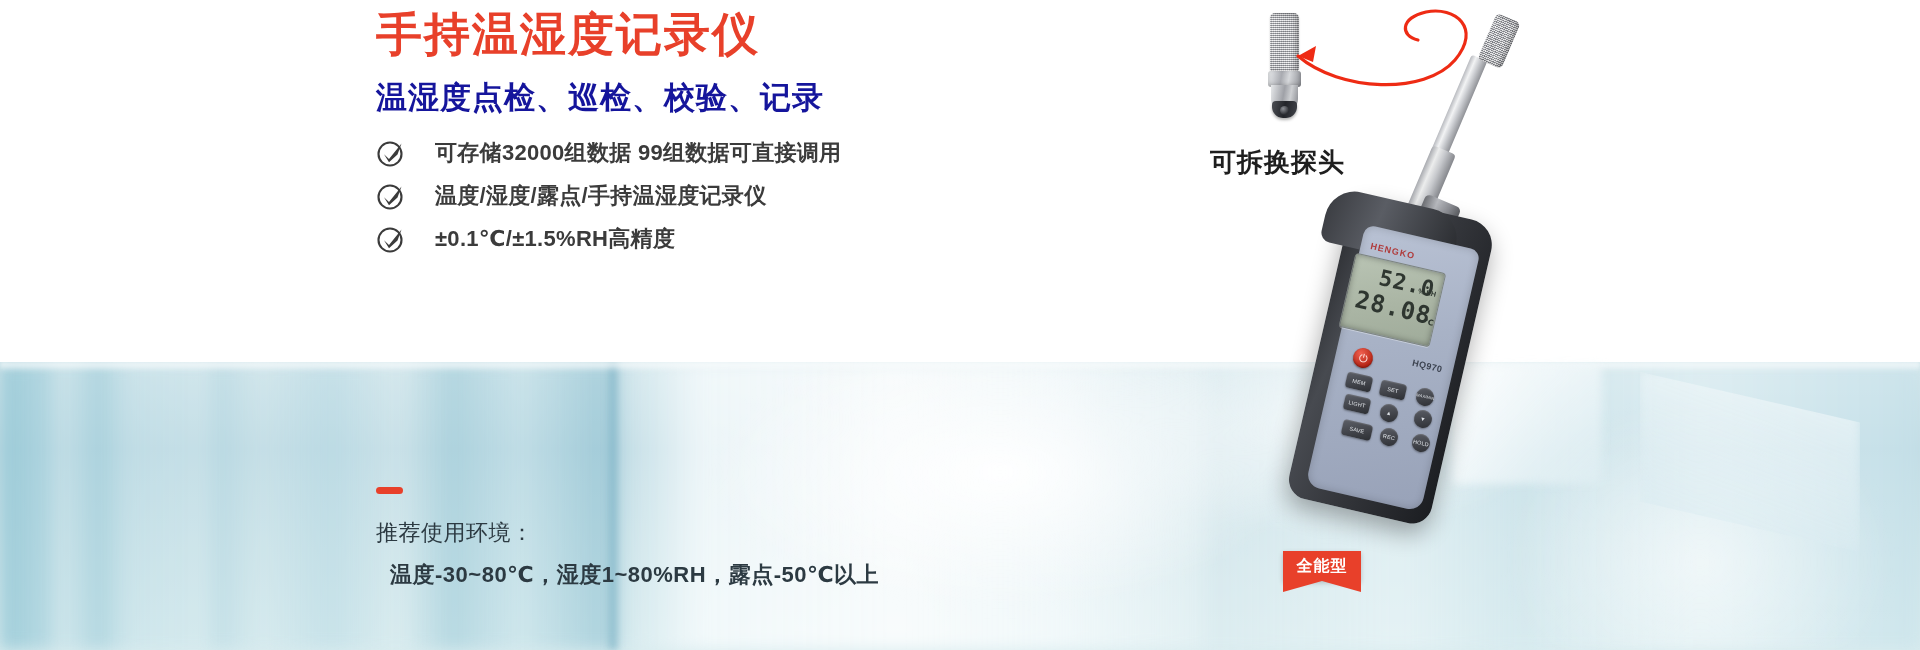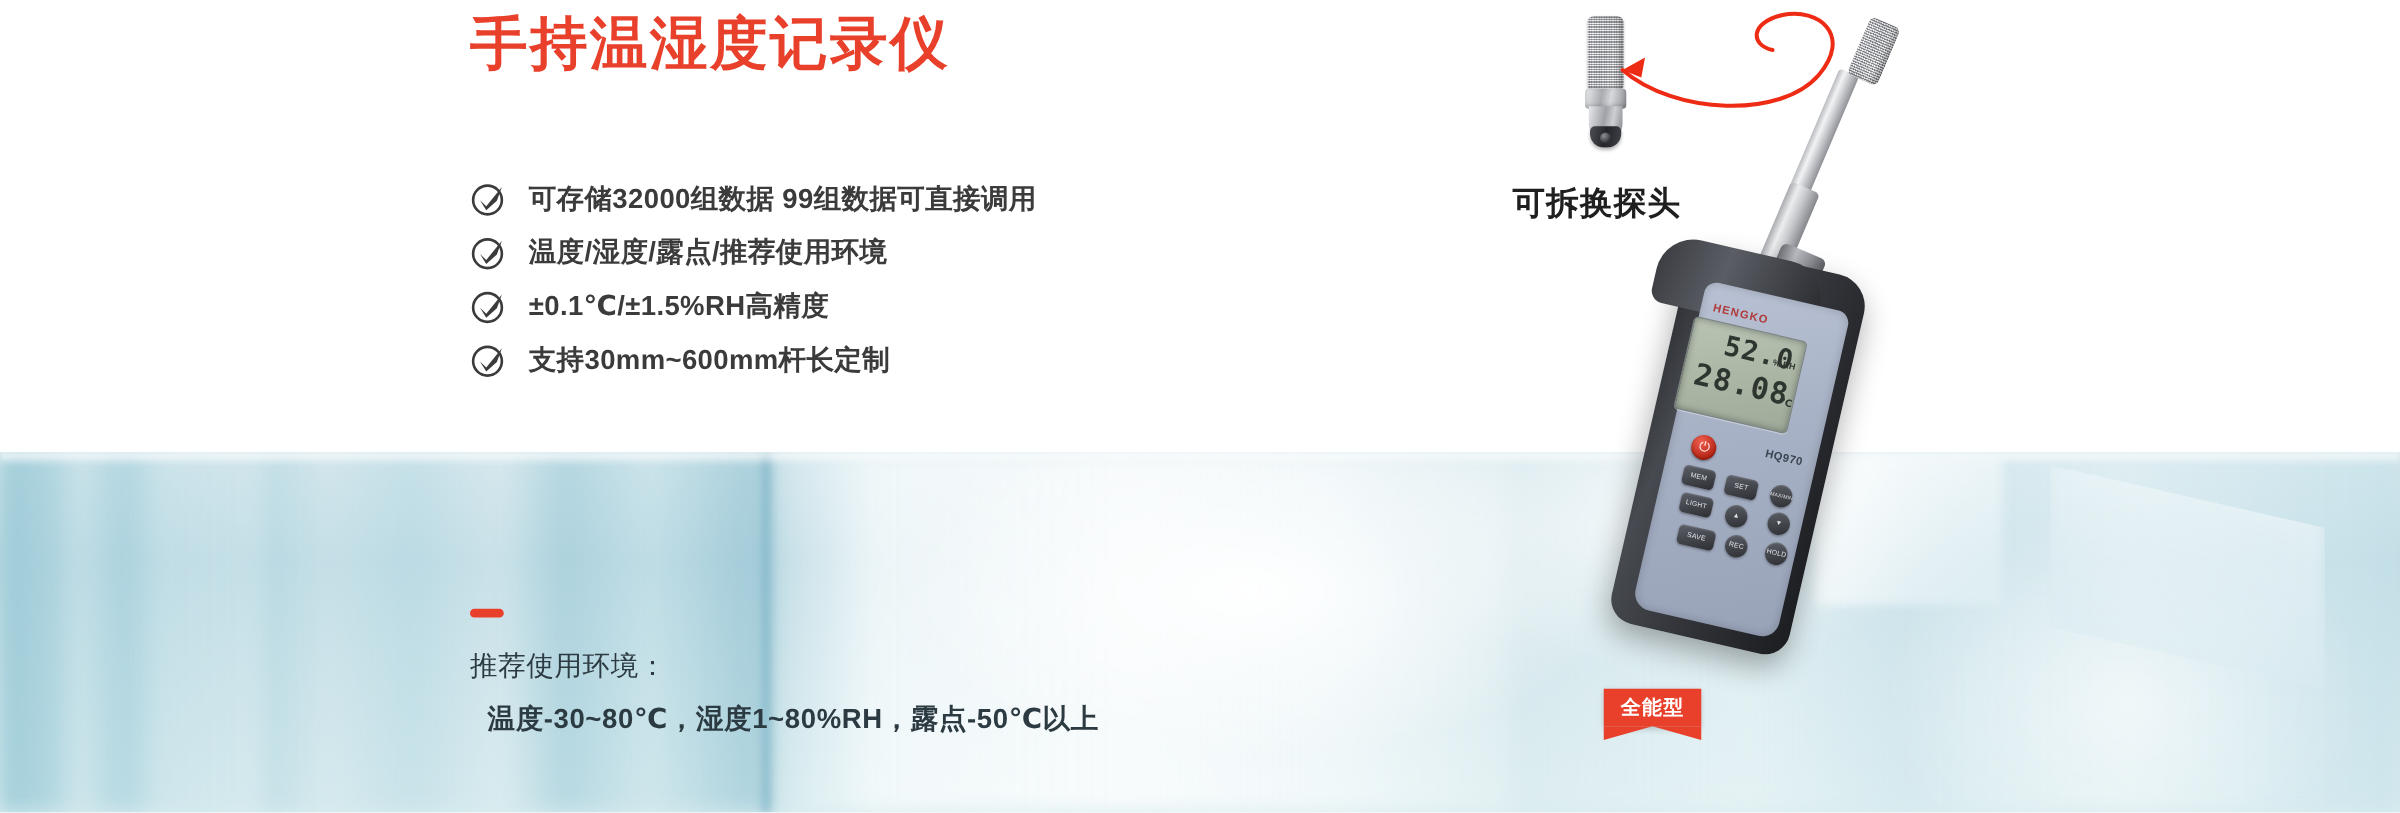--- a/index.html
+++ b/index.html
@@ -92,22 +92,23 @@
     letter-spacing:1px;
     color:#15159c;
     white-space:nowrap;
   }
 
   .feature-list {
     position:absolute; left:372px; top:131px;
     width:760px;
   }
   .feature-row {
-    display:flex; align-items:flex-end;
+    display:flex; align-items:center;
     height:43px;
+    gap:12px;
   }
   .chk {
     width:30px; height:30px; flex:0 0 30px;
     margin-right:17px;
     position:relative;
   }
   .chk svg { display:block; width:30px; height:30px; }
   .feature-text {
     font-size:22px; color:#3b3b3b; font-weight:600;
     letter-spacing:.3px; white-space:nowrap;
@@ -322,62 +323,54 @@
     <div class="bb-layer bb-soft-white"></div>
     <div class="bb-vert-dark"></div>
     <div class="bb-topline"></div>
   </div>
   <div class="bb-panel-a"></div>
   <div class="bb-panel-b"></div>
 
   <div class="content">
 
     <div class="title-main">手持温湿度记录仪</div>
+    <div class="title-sub">温湿度点检、巡检、校验、记录</div>
 
     <div class="feature-list">
 
       <div class="feature-row">
         <span class="chk">
           <svg viewBox="0 0 30 30">
             <circle cx="14" cy="16" r="11.5" fill="none" stroke="#3b3b3b" stroke-width="2.1"></circle>
             <path d="M8 16.2 L13 21 L25.5 5.5 L21.5 16.6 L13 24.2 Z" fill="#3b3b3b"></path>
           </svg>
         </span>
         <span class="feature-text">可存储32000组数据  99组数据可直接调用</span>
       </div>
 
       <div class="feature-row">
         <span class="chk">
           <svg viewBox="0 0 30 30">
             <circle cx="14" cy="16" r="11.5" fill="none" stroke="#3b3b3b" stroke-width="2.1"></circle>
             <path d="M8 16.2 L13 21 L25.5 5.5 L21.5 16.6 L13 24.2 Z" fill="#3b3b3b"></path>
           </svg>
         </span>
-        <span class="feature-text">温度/湿度/露点/推荐使用环境</span>
+        <span class="feature-text">温度/湿度/露点/手持温湿度记录仪</span>
       </div>
 
       <div class="feature-row">
         <span class="chk">
           <svg viewBox="0 0 30 30">
             <circle cx="14" cy="16" r="11.5" fill="none" stroke="#3b3b3b" stroke-width="2.1"></circle>
             <path d="M8 16.2 L13 21 L25.5 5.5 L21.5 16.6 L13 24.2 Z" fill="#3b3b3b"></path>
           </svg>
         </span>
         <span class="feature-text">±0.1℃/±1.5%RH高精度</span>
       </div>
 
-      <div class="feature-row">
-        <span class="chk">
-          <svg viewBox="0 0 30 30">
-            <circle cx="14" cy="16" r="11.5" fill="none" stroke="#3b3b3b" stroke-width="2.1"></circle>
-            <path d="M8 16.2 L13 21 L25.5 5.5 L21.5 16.6 L13 24.2 Z" fill="#3b3b3b"></path>
-          </svg>
-        </span>
-        <span class="feature-text">支持30mm~600mm杆长定制</span>
-      </div>
 
 
     </div>
 
     <div class="red-dash"></div>
     <div class="env-title">推荐使用环境：</div>
     <div class="env-body">温度-30~80℃，湿度1~80%RH，露点-50℃以上</div>
 
   </div>
 

